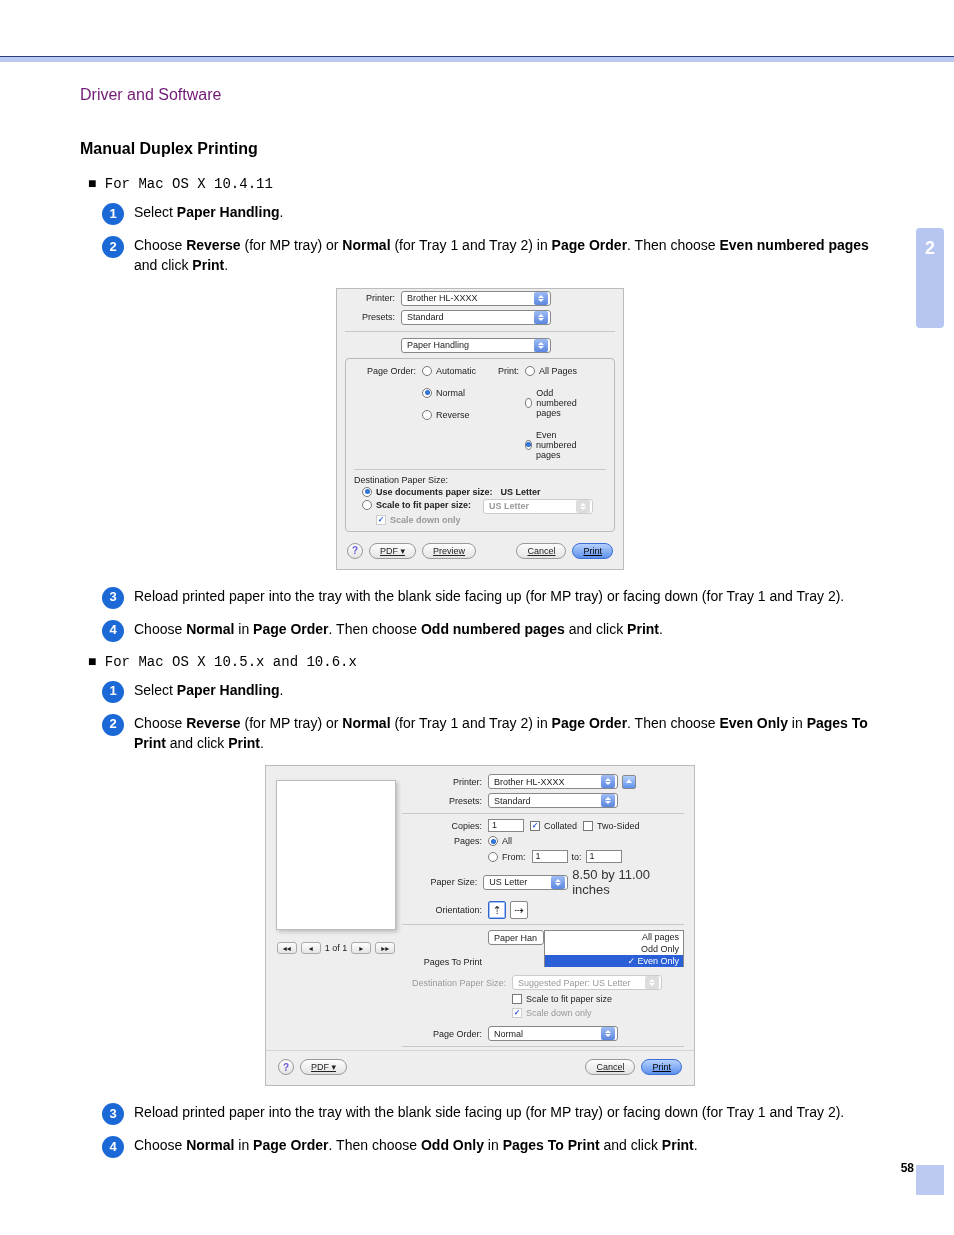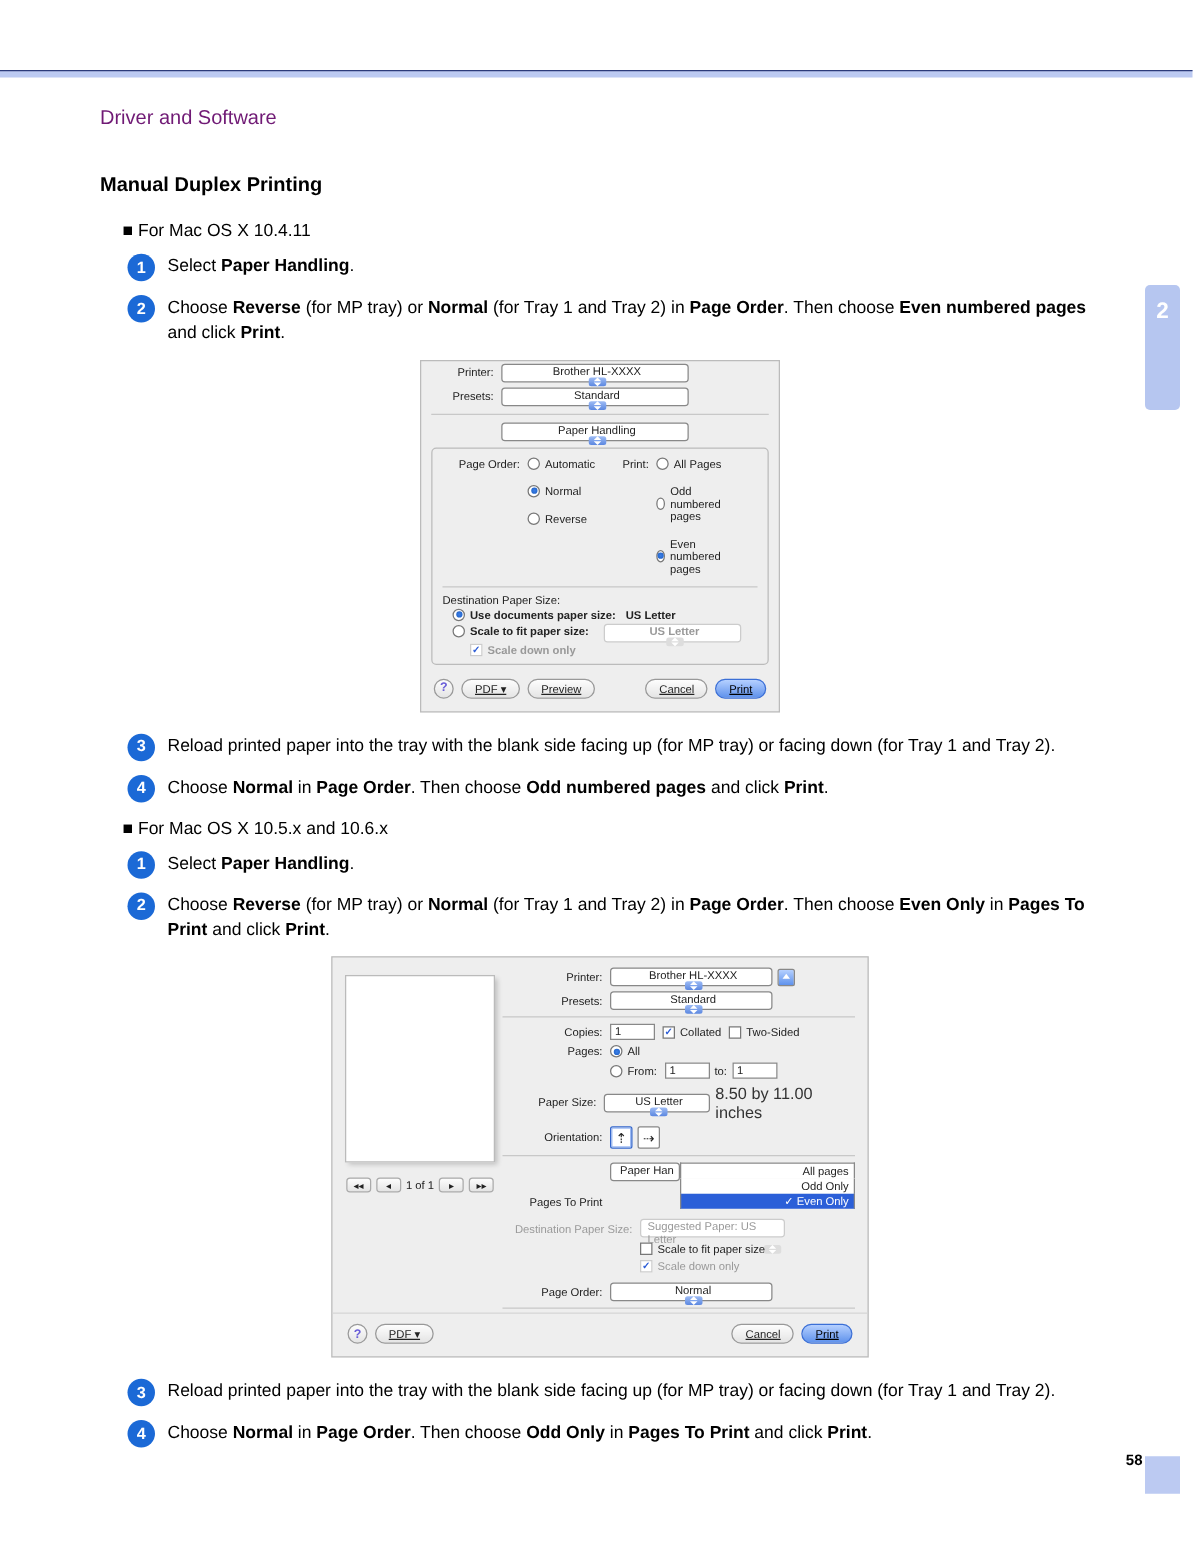--- a/index.html
+++ b/index.html
@@ -29,22 +29,23 @@
     top: 140px; left: 80px;
     width: 800px;
   }
   .section-title {
     font-size: 16px;
     font-weight: bold;
     margin-bottom: 18px;
   }
   .bullet-line {
     font-size: 14px;
-    margin-left: 18px;
+    margin-left: 8px;
     margin-bottom: 8px;
+    font-family: Liberation Mono, monospace;
   }
   .bullet-line::before { content: "■ "; }
   .step {
     display: flex;
     align-items: flex-start;
     margin-left: 22px;
     margin-top: 10px;
     font-size: 14px;
     line-height: 1.45;
   }
@@ -99,21 +100,20 @@
   }
   .dialog .lbl { text-align: right; padding-right: 6px; }
   .popup {
     display: flex; align-items: center; justify-content: space-between;
     background: #fff;
     border: 1px solid #888;
     border-radius: 3px;
     height: 15px;
     padding: 0 2px 0 5px;
     font-size: 9px;
-    flex-direction: column;
   }
   .popup .cap {
     width: 14px; height: 13px;
     background: linear-gradient(#9ebcf5, #5b87e0);
     border-radius: 2px;
     display: flex; flex-direction: column;
     align-items: center; justify-content: center;
     gap: 1px;
   }
   .popup .cap::before, .popup .cap::after {
@@ -483,21 +483,21 @@
             <div class="opt first">All pages</div>
             <div class="opt">Odd Only</div>
             <div class="opt sel"><span>✓</span> <span>Even Only</span></div>
           </div>
         </div>
         <div class="frow" style="margin-top:-14px;">
             <div class="lbl">Pages To Print</div>
           </div>
         <div class="frow gray" style="margin-top:4px;">
             <div class="lbl" style="width:110px;">Destination Paper Size:</div>
-          <div class="popup disabled" style="width:116px;align-items:flex-end;">
+          <div class="popup disabled" style="width:150px;">
               <span>Suggested Paper: US Letter</span>
               <span class="cap"></span>
             </div>
         </div>
         <div class="frow">
             <div class="lbl" style="width:110px;"></div>
           <label class="cbx">
               <span class="box"></span>
               <span>Scale to fit paper size</span>
             </label>

